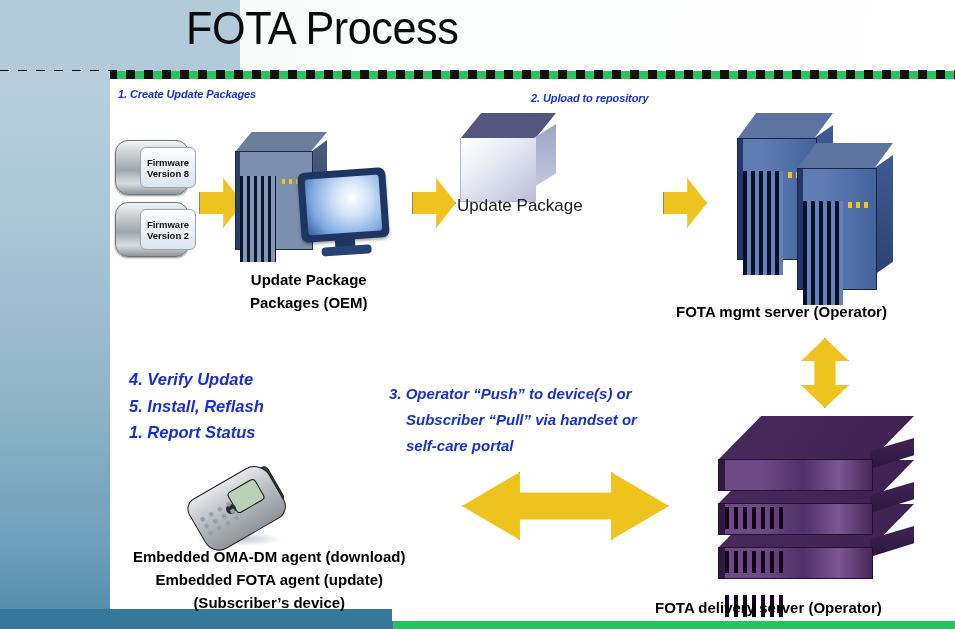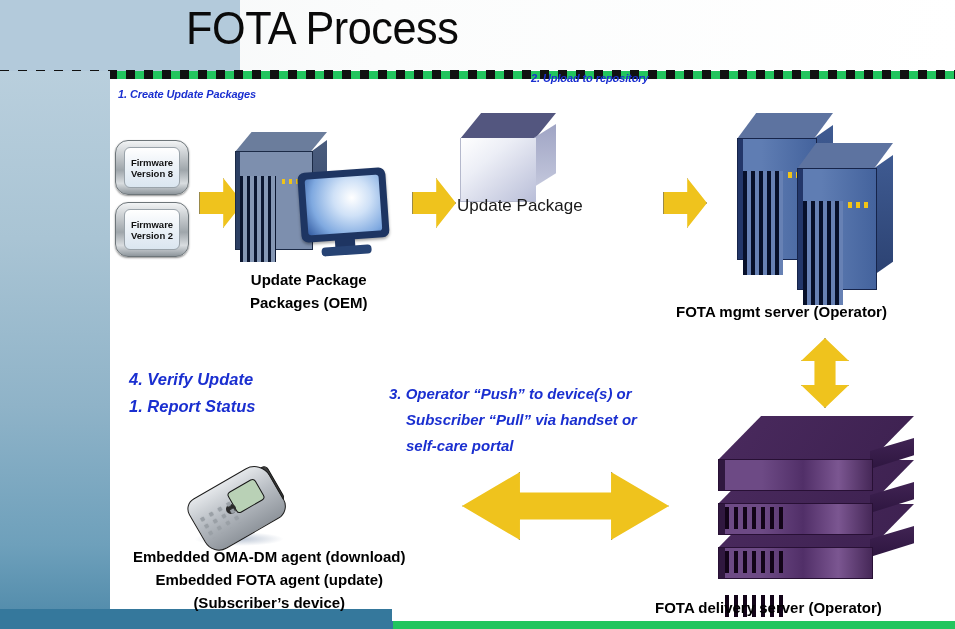--- a/index.html
+++ b/index.html
@@ -30,42 +30,42 @@
   .bottombar{position:absolute;left:0;top:609px;width:392px;height:20px;
       background:#35789c;}
   .bottombar2{position:absolute;left:178px;top:621px;width:215px;height:8px;
       background:#35789c;}
   .canvas-white{position:absolute;left:110px;top:79px;width:845px;height:542px;background:#fff;}
 
   
   .step{position:absolute;color:#1a2fd0;font-weight:bold;font-style:italic;
       font-size:11px;letter-spacing:-0.1px;white-space:nowrap;}
   #step1{left:118px;top:88px;}
-  #step2{left:531px;top:72px;}
+  #step2{left:531px;top:92px;}
   .step3-block{position:absolute;left:389px;top:381px;color:#1a2fd0;
       font-weight:bold;font-style:italic;font-size:15px;line-height:26px;}
   .step3-block .l2,.step3-block .l3{display:block;padding-left:17px;}
   .steps456{position:absolute;left:129px;top:366px;color:#1a2fd0;
       font-weight:bold;font-style:italic;font-size:16.5px;line-height:26.5px;}
   .steps456 div{white-space:nowrap;}
 
   
   .cap{position:absolute;color:#000;font-weight:bold;font-size:15px;
       line-height:23px;text-align:center;white-space:nowrap;}
   #cap-oem{left:250px;top:268px;}
   #cap-updpkg{left:457px;top:194px;font-weight:normal;font-size:17px;color:#1a1a1a;}
   #cap-mgmt{left:676px;top:300px;}
   #cap-delivery{left:655px;top:596px;}
   #cap-device{left:133px;top:545px;}
 
   
   .fw{position:absolute;width:72px;height:53px;border-radius:13px;
       background:linear-gradient(to bottom,#f2f4f5 0%,#cfd3d6 22%,#9fa6ab 55%,#d9dde0 80%,#8e969c 100%);
       box-shadow:0 1px 2px rgba(0,0,0,.45);border:1px solid #6d7579;}
-  .fw .inner{position:absolute;left:8px;top:6px;width:54px;height:39px;border-radius:6px;
+  .fw .inner{position:absolute;left:24px;top:6px;width:54px;height:39px;border-radius:6px;
       background:linear-gradient(to bottom,#ffffff 0%,#eef3f8 40%,#dbe6f0 100%);
       border:1px solid #9aa3aa;
       display:flex;align-items:center;justify-content:center;}
   .fw .inner span{font-size:9.5px;font-weight:bold;color:#111;line-height:11px;
       text-align:center;display:block;}
   #fw1{left:115px;top:140px;}
   #fw2{left:115px;top:202px;}
 
   
   .arrow-r{position:absolute;background:#efc31d;border:1px solid #9a8a4a;
@@ -210,20 +210,21 @@
   <div class="step" id="step2">2.  Upload to repository</div>
 
   <div class="step3-block">
     <span class="l1">3. Operator “Push” to device(s) or</span>
     <span class="l2">Subscriber “Pull” via handset or</span>
     <span class="l3">self-care portal</span>
   </div>
 
   <div class="steps456">
     <div>4.  Verify Update</div>
+    <div>5.  Install, Reflash</div>
     <div>1.  Report Status</div>
   </div>
 
   <div class="fw" id="fw1">
     <div class="inner">
       <span>
         <b>Firmware</b><br>
         <b>Version 8</b>
       </span>
     </div>

